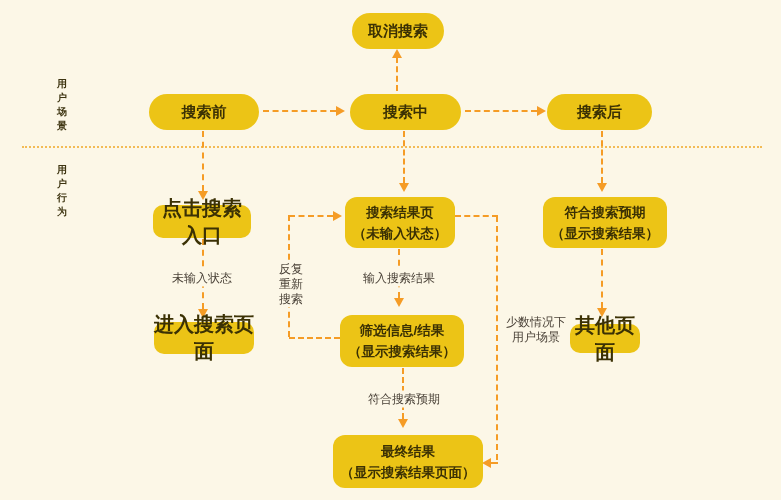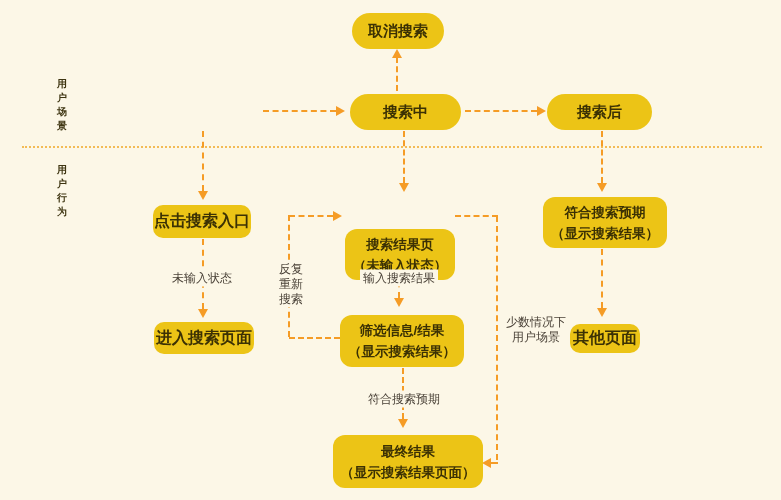--- a/index.html
+++ b/index.html
@@ -7,21 +7,21 @@
   .stage{position:relative;width:781px;height:500px;background:#FCF7E7;overflow:hidden;}
 
   .lane-label{position:absolute;width:16px;text-align:center;font-size:10px;line-height:14px;
     font-weight:bold;color:#3E3511;word-break:break-all;}
   .divider{position:absolute;left:22px;top:146px;width:740px;border-top:2px dotted #F3BB55;}
 
   .node{position:absolute;background:#ECC416;color:#3B3104;font-weight:bold;
     display:flex;flex-direction:column;align-items:center;justify-content:center;
     text-align:center;box-sizing:border-box;}
   .pill{border-radius:18px;font-size:15px;}
-  .rect-sm{border-radius:10px;font-size:16px;}
+  .rect-sm{border-radius:10px;font-size:20px;}
   .rect-lg{border-radius:12px;font-size:13.5px;line-height:21px;}
   .ln{display:block;}
 
   .hline{position:absolute;border-top:2px dashed #F59C26;height:0;}
   .vline{position:absolute;border-left:2px dashed #F59C26;width:0;}
   .ah{position:absolute;width:0;height:0;}
   .ah.right{border-top:5px solid transparent;border-bottom:5px solid transparent;border-left:9px solid #F59C26;}
   .ah.left{border-top:5px solid transparent;border-bottom:5px solid transparent;border-right:9px solid #F59C26;}
   .ah.up{border-left:5px solid transparent;border-right:5px solid transparent;border-bottom:9px solid #F59C26;}
   .ah.down{border-left:5px solid transparent;border-right:5px solid transparent;border-top:9px solid #F59C26;}
@@ -72,27 +72,28 @@
   <div class="vline" style="left:288px;top:215px;height:122px;"></div>
   <div class="hline" style="left:289px;top:215px;width:44px;"></div>
   <div class="ah right" style="left:333px;top:211px;"></div>
 
   <div class="hline" style="left:455px;top:215px;width:43px;"></div>
   <div class="vline" style="left:496px;top:216px;height:244px;"></div>
   <div class="hline" style="left:491px;top:462px;width:7px;"></div>
   <div class="ah left" style="left:482px;top:458px;"></div>
 
   <div class="node pill" style="left:352px;top:13px;width:92px;height:36px;">取消搜索</div>
+  <div class="node pill" style="left:149px;top:94px;width:110px;height:36px;">搜索前</div>
   <div class="node pill" style="left:350px;top:94px;width:111px;height:36px;">搜索中</div>
   <div class="node pill" style="left:547px;top:94px;width:105px;height:36px;text-align:right;">搜索后</div>
 
   <div class="node rect-sm" style="left:153px;top:205px;width:98px;height:33px;">点击搜索入口</div>
   <div class="node rect-sm" style="left:154px;top:322px;width:100px;height:32px;">进入搜索页面</div>
 
-  <div class="node rect-lg" style="left:345px;top:197px;width:110px;height:51px;margin-top:32px;">
+  <div class="node rect-lg" style="left:345px;top:197px;width:110px;height:51px;">
     <span class="ln">搜索结果页</span>
     <span class="ln">（未输入状态）</span>
   </div>
 
   <div class="node rect-lg" style="left:340px;top:315px;width:124px;height:52px;">
     <span class="ln">筛选信息/结果</span>
     <span class="ln">（显示搜索结果）</span>
   </div>
 
   <div class="node rect-lg" style="left:543px;top:197px;width:124px;height:51px;">

